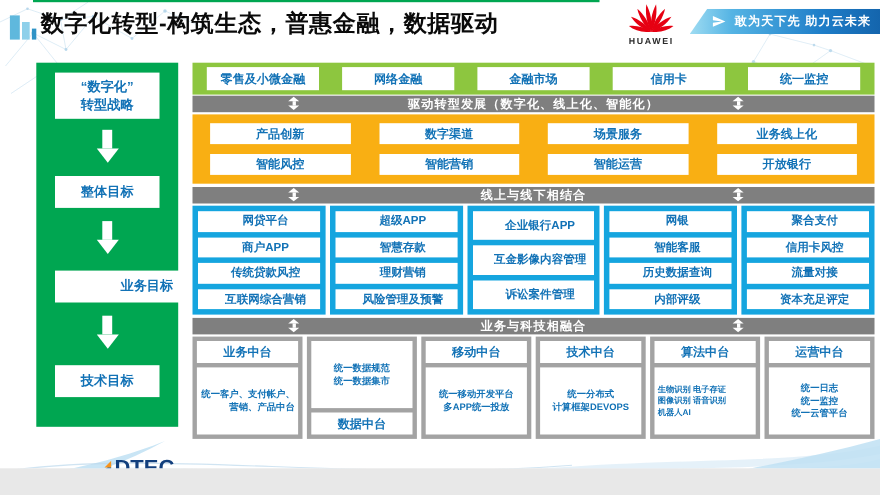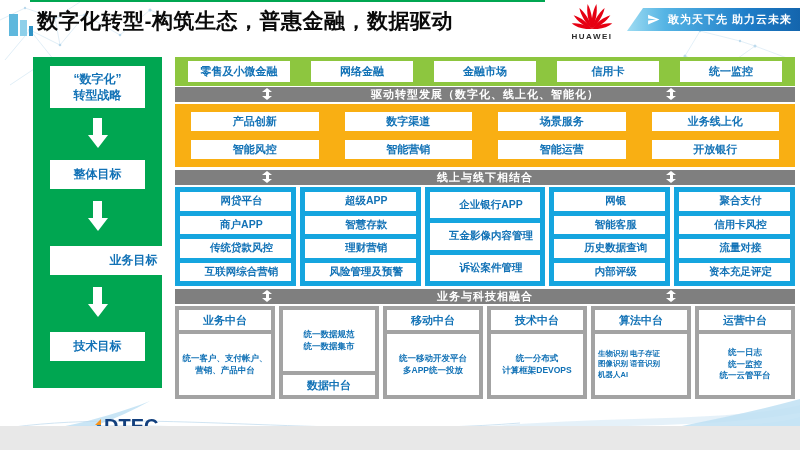--- a/index.html
+++ b/index.html
@@ -46,21 +46,21 @@
   #cap-strip{top:104px;height:63px;background:#F9AF13;display:grid;grid-template-columns:repeat(4,1fr);
              column-gap:26px;row-gap:9px;padding:8px 16px;}
   #cap-strip .wbox{font-size:11px;}
   #app-area{top:187px;height:99px;display:flex;gap:4px;}
   .app-col{flex:1;background:#15A5DF;padding:5px;display:flex;flex-direction:column;gap:5px;}
   .app-col .wbox{flex:1;font-size:10.5px;padding-left:12px;}
   #plat-area{top:306px;height:93px;display:flex;gap:4px;}
   .plat-col{flex:1;background:#a3a3a3;padding:4px;display:flex;flex-direction:column;gap:4px;}
   .plat-head{height:20px;font-size:11px;}
   .plat-body{flex:1;flex-direction:column;justify-content:center;font-size:8.5px;line-height:1.35;padding:2px 3px;}
-  .plat-body.align-left{align-items:flex-start;text-align:center;}
+  .plat-body.align-left{align-items:flex-start;text-align:right;}
   .plat-body.tiny{font-size:7.5px;}
   
   #adtec{position:absolute;left:86px;top:416px;}
   #adtec-row{display:flex;align-items:flex-end;gap:1px;}
   #adtec-word{font-size:20px;font-weight:bold;color:#123f7d;line-height:1;}
   #adtec-sub{font-size:5.5px;color:#5a7fae;margin-top:1px;letter-spacing:.3px;}
   #footer-slogan{position:absolute;left:150px;top:424px;font-size:13px;font-weight:bold;font-style:italic;color:#1B75BB;letter-spacing:2px;}
   #copyright{position:absolute;left:477px;top:431px;font-size:13px;font-style:italic;color:#8f8f8f;}
   #pagenum{position:absolute;left:757px;top:427px;font-size:14px;font-weight:bold;color:#BBDDF0;}
 </style>

